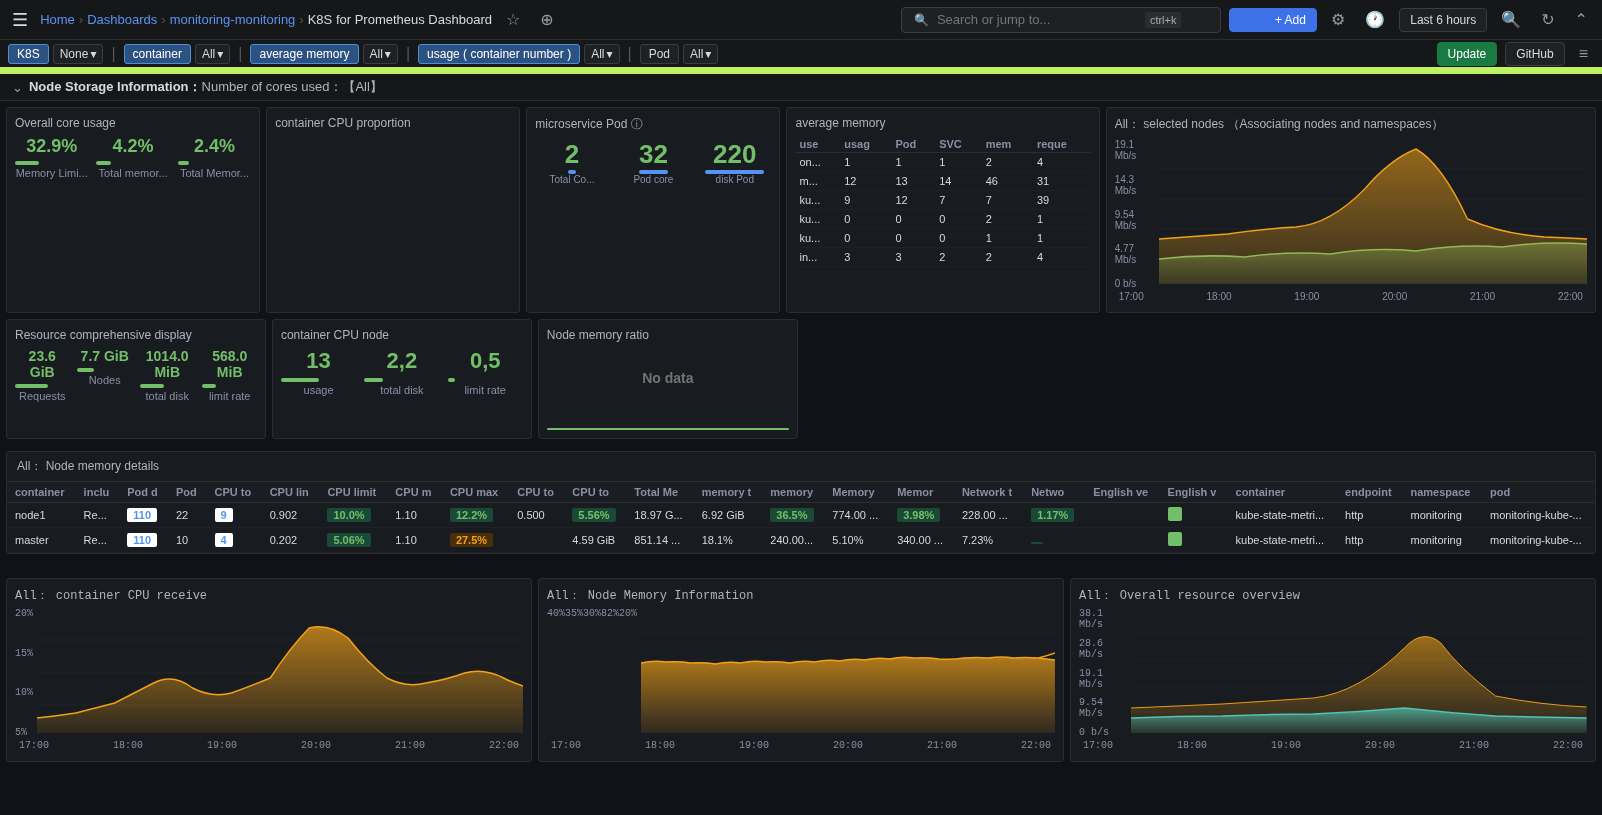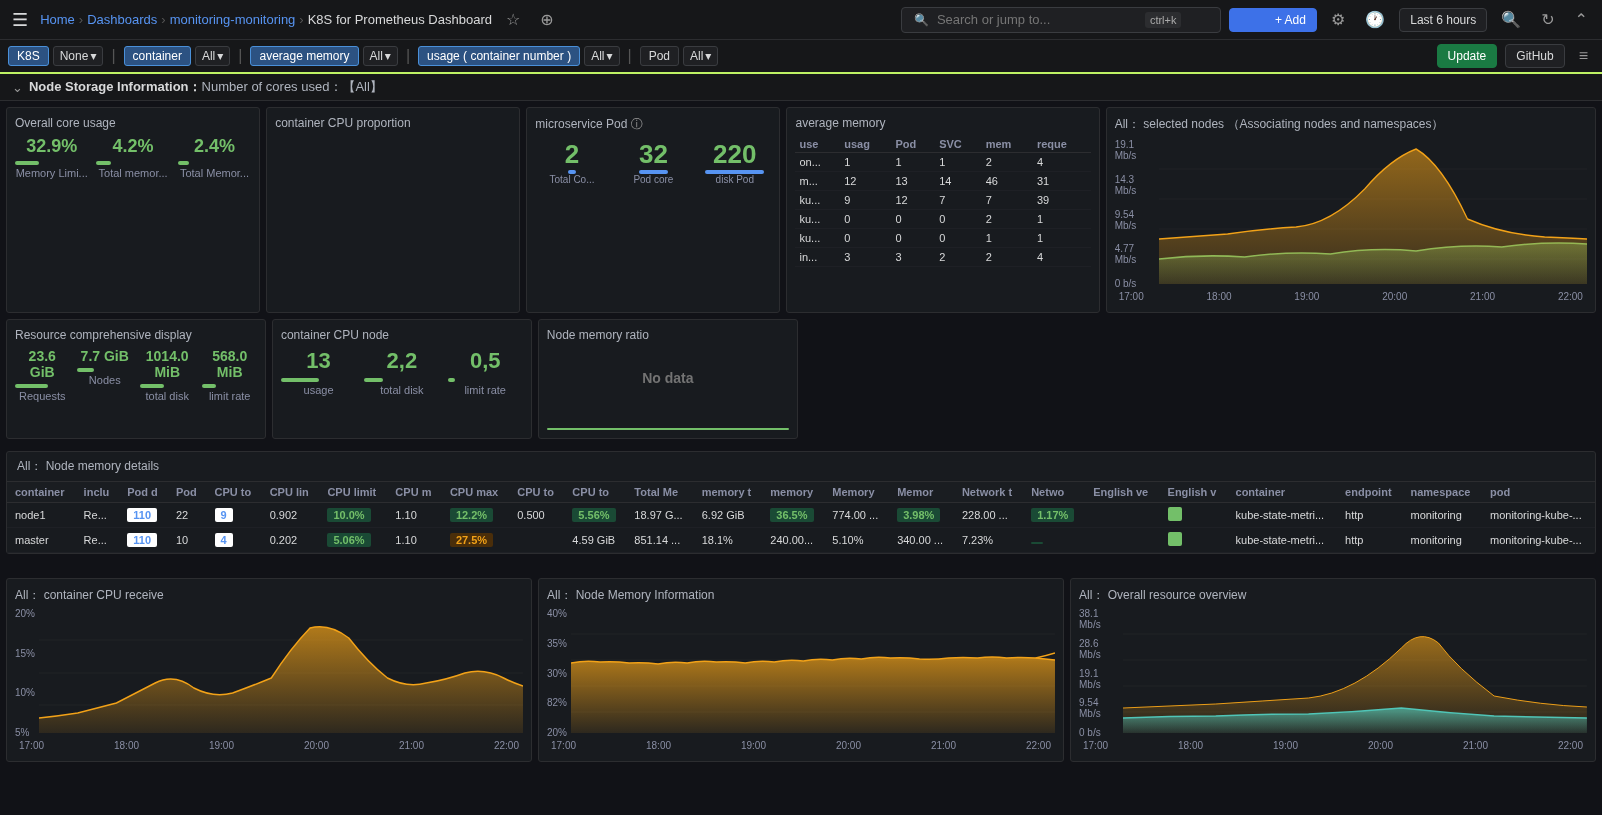--- a/index.html
+++ b/index.html
@@ -16,21 +16,21 @@
     .btn-green { background: #1a7a43; border-color: #1a7a43; color: white; }
     .hamburger { cursor: pointer; padding: 4px; color: #d8d9da; font-size: 18px; }
     .breadcrumb { display: flex; align-items: center; gap: 4px; color: #afb4be; font-size: 13px; }
     .breadcrumb span { color: #5794f2; cursor: pointer; }
     .breadcrumb .sep { color: #555; }
     .breadcrumb .current { color: #d8d9da; }
     .icon-btn { background: none; border: none; color: #999; cursor: pointer; padding: 4px 6px; font-size: 16px; }
     .shortcut { background: #2c2d30; border-radius: 3px; padding: 2px 5px; font-size: 11px; color: #aaa; }
 
     
-    .filterbar { display: flex; align-items: center; background: #161719; border-bottom: 2px solid #bef264; height: 34px; padding: 0 8px; gap: 4px; }
+    .filterbar { display: flex; align-items: center; background: #161719; border-bottom: 7px solid #bef264; height: 34px; padding: 0 8px; gap: 4px; }
     .filter-tag { background: #1f2023; border: 1px solid #3a3c40; border-radius: 3px; padding: 2px 8px; color: #d8d9da; cursor: pointer; font-size: 12px; }
     .filter-tag.active { background: #2c5282; border-color: #4a90d9; color: white; }
     .filter-dropdown { display: flex; align-items: center; gap: 2px; background: #1f2023; border: 1px solid #3a3c40; border-radius: 3px; padding: 2px 6px; cursor: pointer; font-size: 12px; }
     .filter-sep { color: #555; font-size: 16px; margin: 0 4px; }
     .filterbar-right { margin-left: auto; display: flex; align-items: center; gap: 8px; }
 
     
     .section-header { display: flex; align-items: center; background: #161719; border-bottom: 1px solid #2c2d30; padding: 4px 12px; font-size: 13px; color: #afb4be; }
     .section-header .toggle { color: #999; margin-right: 6px; cursor: pointer; }
     .section-header strong { color: #d8d9da; }
@@ -67,21 +67,21 @@
 
     
     .micro-stat { text-align: center; flex: 1; }
     .micro-val { font-size: 26px; color: #73bf69; font-weight: bold; }
     .micro-label { font-size: 10px; color: #8a8fa5; }
 
     
     .no-data { display: flex; align-items: center; justify-content: center; height: 60px; color: #737373; font-size: 14px; font-weight: bold; }
 
     
-    .bottom-panels { display: flex; gap: 6px; padding: 6px; }
+    .bottom-panels { display: flex; gap: 6px; padding: 6px; font-family: Liberation Mono, monospace; }
     .bottom-panel { flex: 1; background: #181b1f; border: 1px solid #2c2d30; border-radius: 3px; padding: 8px; min-width: 0; }
     .bottom-panel-title { font-size: 12px; color: #afb4be; margin-bottom: 4px; }
 
     
     svg { display: block; }
     .chart-x-axis { display: flex; justify-content: space-between; padding: 2px 4px; font-size: 10px; color: #8a8fa5; }
 
     .divider { height: 6px; background: #111217; }
     
     .info-icon { color: #999; cursor: pointer; font-size: 12px; }
@@ -521,21 +521,21 @@
       <span>19:00</span>
       <span>20:00</span>
       <span>21:00</span>
       <span>22:00</span>
     </div>
   </div>
 
   <div class="bottom-panel">
     <div class="bottom-panel-title">All： Node Memory Information</div>
     <div style="display:flex;height:130px;">
-      <div style="display:flex;flex-direction:column;justify-content:space-between;font-size:10px;color:#8a8fa5;padding-right:4px;">
+      <div style="display:flex;flex-direction:row;justify-content:space-between;font-size:10px;color:#8a8fa5;padding-right:4px;">
         <span>40%</span>
         <span>35%</span>
         <span>30%</span>
         <span>82%</span>
         <span>20%</span>
       </div>
       <svg width="100%" height="130" viewBox="0 0 500 130" preserveAspectRatio="none">
         <defs>
           <linearGradient id="nm-gold-grad" x1="0" y1="0" x2="0" y2="1">
             <stop offset="0%" stop-color="#f2a218" stop-opacity="0.7"></stop>

